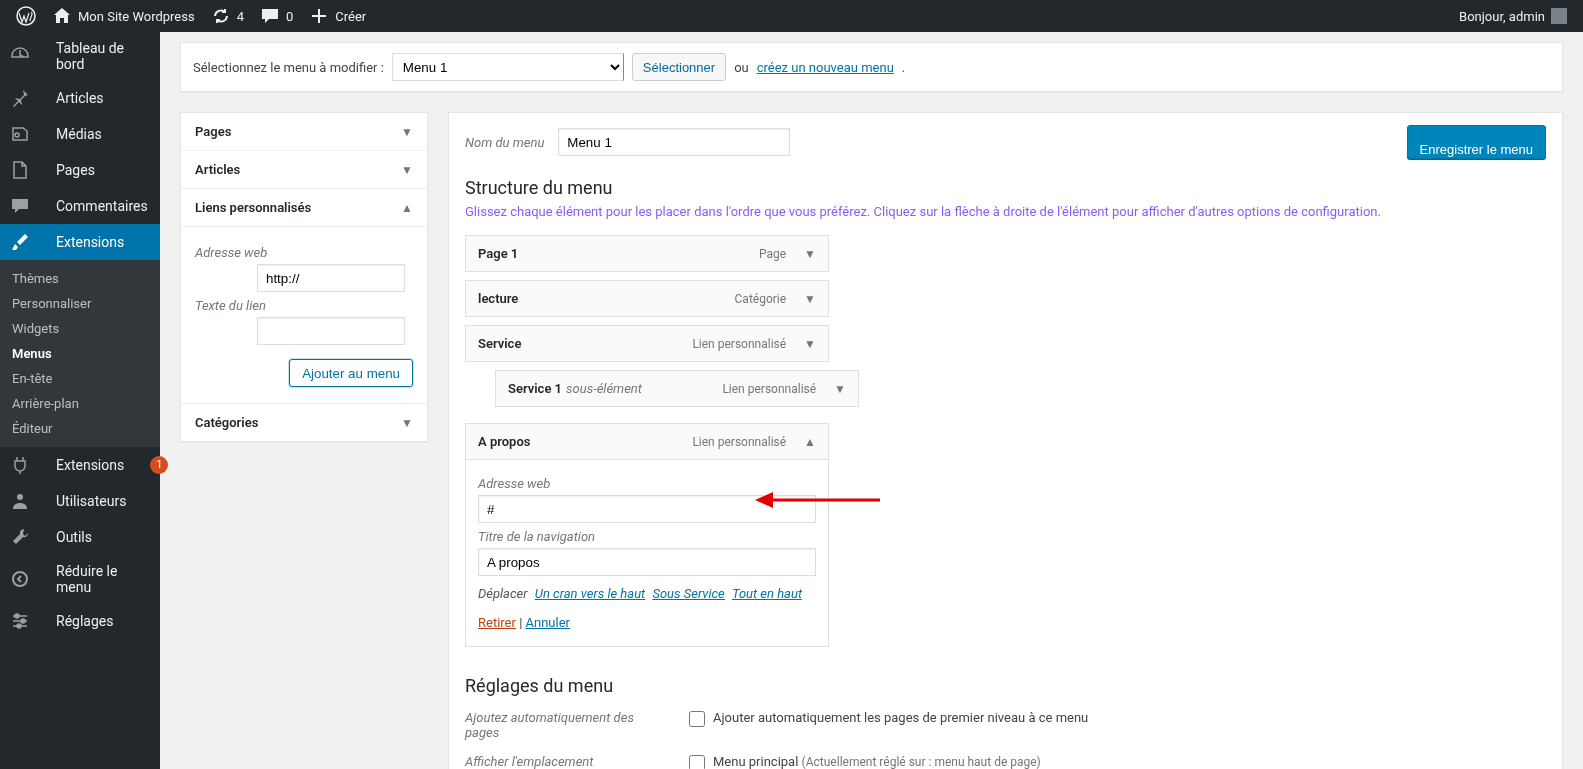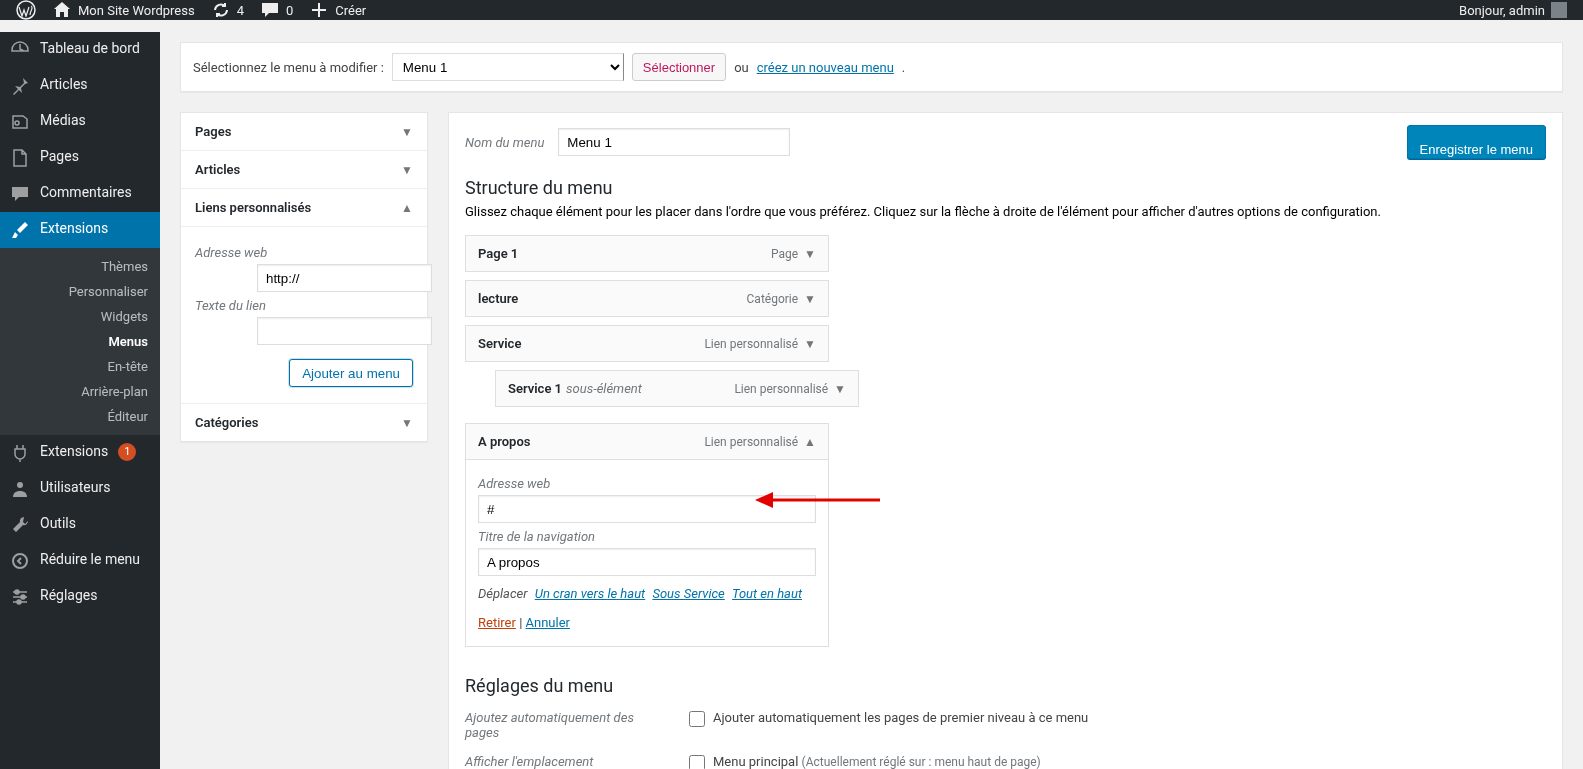--- a/index.html
+++ b/index.html
@@ -1,72 +1,72 @@
 <!DOCTYPE html>
 <html><head>
 <meta charset="utf-8">
 <style>
 * { box-sizing: border-box; margin: 0; padding: 0; }
 body { font-family: -apple-system, BlinkMacSystemFont, "Segoe UI", Roboto, Oxygen-Sans, Ubuntu, Cantarell, "Helvetica Neue", sans-serif; font-size: 13px; color: #444; background: #f1f1f1; }
 
 
-#adminbar { position: fixed; top: 0; left: 0; right: 0; height: 20px; background: #23282d; color: #eee; display: flex; align-items: center; padding: 0 8px; z-index: 1000; font-size: 13px; }
+#adminbar { position: fixed; top: 0; left: 0; right: 0; height: 32px; background: #23282d; color: #eee; display: flex; align-items: center; padding: 0 8px; z-index: 1000; font-size: 13px; }
 #adminbar .ab-item { display: flex; align-items: center; padding: 0 8px; height: 32px; color: #eee; cursor: pointer; gap: 6px; }
 #adminbar .spacer { flex: 1; }
 #adminbar .avatar { width: 16px; height: 16px; background: #7b8288; }
 
 
 #adminmenu { position: fixed; top: 32px; left: 0; bottom: 0; width: 160px; background: #23282d; color: #eee; font-size: 14px; }
-#adminmenu .menu-item { display: flex; padding: 8px 10px; color: #eee; cursor: pointer; gap: 10px; position: relative; }
+#adminmenu .menu-item { display: flex; align-items: center; padding: 8px 10px; color: #eee; cursor: pointer; gap: 26px; position: relative; }
 #adminmenu .menu-item.current { background: #0073aa; color: #fff; }
 #adminmenu .menu-item.current::after { content: ""; position: absolute; right: -8px; top: 50%; margin-top: -8px; border: 8px solid transparent; border-right-color: #f1f1f1; }
 #adminmenu .menu-icon { width: 20px; height: 20px; display: inline-flex; align-items: center; justify-content: center; opacity: 0.6; }
 #adminmenu .menu-item.current .menu-icon { opacity: 1; }
 #adminmenu .submenu { background: #32373c; padding: 6px 0; }
-#adminmenu .submenu .sub-item { padding: 5px 12px; color: rgba(240,245,250,0.7); cursor: pointer; font-size: 13px; text-align: right; }
+#adminmenu .submenu .sub-item { padding: 5px 12px; color: rgba(240,245,250,0.7); cursor: pointer; font-size: 13px; }
 #adminmenu .submenu .sub-item.current { color: #fff; font-weight: 600; }
 #adminmenu .badge { display: inline-block; min-width: 18px; height: 18px; line-height: 18px; background: #d54e21; color: #fff; border-radius: 9px; font-size: 11px; text-align: center; padding: 0 5px; }
 
 
 #wpcontent { margin-left: 160px; padding-top: 32px; }
 #wpbody { padding: 10px 20px 40px 20px; }
 
 .tablenav { background: #fff; border: 1px solid #e5e5e5; box-shadow: 0 1px 1px rgba(0,0,0,0.04); padding: 10px 12px; display: flex; align-items: center; gap: 8px; margin-bottom: 20px; }
 .tablenav label { font-size: 13px; }
 .tablenav select { height: 28px; min-width: 232px; background: #fff; border: 1px solid #ddd; border-right-color:#888; padding: 2px 6px; }
-.tablenav button, .button { background: #f7f7f7; border: 1px solid #ccc; color: #be185d; padding: 0 10px; height: 28px; cursor: pointer; border-radius: 3px; font-size: 13px; }
+.tablenav button, .button { background: #f7f7f7; border: 1px solid #ccc; color: #0369a1; padding: 0 10px; height: 28px; cursor: pointer; border-radius: 3px; font-size: 13px; }
 .tablenav a { color: #0073aa; text-decoration: underline; }
 
 .columns { display: flex; gap: 20px; align-items: flex-start; }
 .col-left { width: 248px; }
 .col-right { flex: 1; }
 
 .accordion { background: #fff; border: 1px solid #e5e5e5; box-shadow: 0 1px 1px rgba(0,0,0,0.04); margin-bottom: 0; }
 .accordion .acc-head { border-bottom: 1px solid #eee; padding: 11px 14px; font-weight: 600; color: #23282d; display: flex; justify-content: space-between; align-items: center; cursor: pointer; }
 .accordion .acc-head .tri { color: #72777c; font-size: 12px; }
 .accordion .acc-body { padding: 12px 14px 16px; border-bottom: 1px solid #eee; }
 .accordion .acc-body label { display: block; font-style: italic; color: #72777c; font-size: 13px; margin: 6px 0 4px; }
-.accordion .acc-body input[type=text] { width: 175px; height: 28px; border: 1px solid #ddd; padding: 2px 8px; box-shadow: inset 0 1px 2px rgba(0,0,0,.07); margin-left:62px;}
+.accordion .acc-body input[type=text] { width: 148px; height: 28px; border: 1px solid #ddd; padding: 2px 8px; box-shadow: inset 0 1px 2px rgba(0,0,0,.07); margin-left:62px;}
 .accordion .acc-body .btn-row { text-align: right; margin-top: 14px; }
 .btn-outline { background: #fff; border: 1px solid #0073aa; color: #0073aa; padding: 0 12px; height: 28px; cursor: pointer; border-radius: 3px; box-shadow: 0 0 0 1px rgba(0,115,170,0.2); }
 
 .panel { background: #fff; border: 1px solid #e5e5e5; box-shadow: 0 1px 1px rgba(0,0,0,0.04); padding: 12px 16px 24px; }
 .panel-row { display: flex; align-items: center; gap: 14px; }
 .panel-row label { font-style: italic; color: #72777c; }
 .panel-row input[type=text] { height: 28px; border: 1px solid #ddd; padding: 2px 8px; width: 232px; box-shadow: inset 0 1px 2px rgba(0,0,0,.07); }
 .btn-primary { background: #0085ba; border: 1px solid #0073aa; color: #fff; padding: 16px 12px; height: 30px; cursor: pointer; border-radius: 3px; box-shadow: 0 1px 0 #006799; font-size: 13px; }
 
 h3.sec-title { font-size: 18px; font-weight: 400; color: #23282d; margin: 18px 0 6px; }
-p.desc { font-size: 13px; color: #000000; margin-bottom: 16px; }
+p.desc { font-size: 13px; color: #8b5cf6; margin-bottom: 16px; }
 
 .menu-items { max-width: 364px; }
 .menu-item-handle { background: #fafafa; border: 1px solid #dfdfdf; padding: 10px 12px; display: flex; justify-content: space-between; align-items: center; cursor: move; margin-top: -1px; }
 .menu-item-handle.first { margin-top: 0; }
 .menu-item-handle .title { font-weight: 600; color: #23282d; }
-.menu-item-handle .type { color: #72777c; font-size: 12px; display: flex; align-items: flex-end; gap: 6px; }
+.menu-item-handle .type { color: #72777c; font-size: 12px; display: flex; align-items: flex-end; gap: 18px; }
 .menu-item-handle .tri { color: #72777c; }
 .menu-item-indent { margin-left: 30px; max-width: 364px; }
 .menu-item-indent .menu-item-handle .title .sub { font-weight: 400; font-style: italic; color: #72777c; margin-left: 4px; }
 
 .menu-item-settings { border: 1px solid #dfdfdf; border-top: 0; padding: 10px 12px 16px; background: #fff; max-width: 364px; }
 .menu-item-settings label { display: block; font-style: italic; color: #72777c; font-size: 13px; margin: 6px 0 4px; }
 .menu-item-settings input[type=text] { width: 100%; height: 28px; border: 1px solid #ddd; padding: 2px 8px; box-shadow: inset 0 1px 2px rgba(0,0,0,.07); }
 .menu-item-settings .move-line { margin-top: 10px; font-size: 13px; color: #555; font-style: italic; }
 .menu-item-settings .move-line a { color: #0073aa; text-decoration: underline; font-style: italic; margin-left: 4px; }
 .menu-item-settings .actions { margin-top: 14px; font-size: 13px; }

